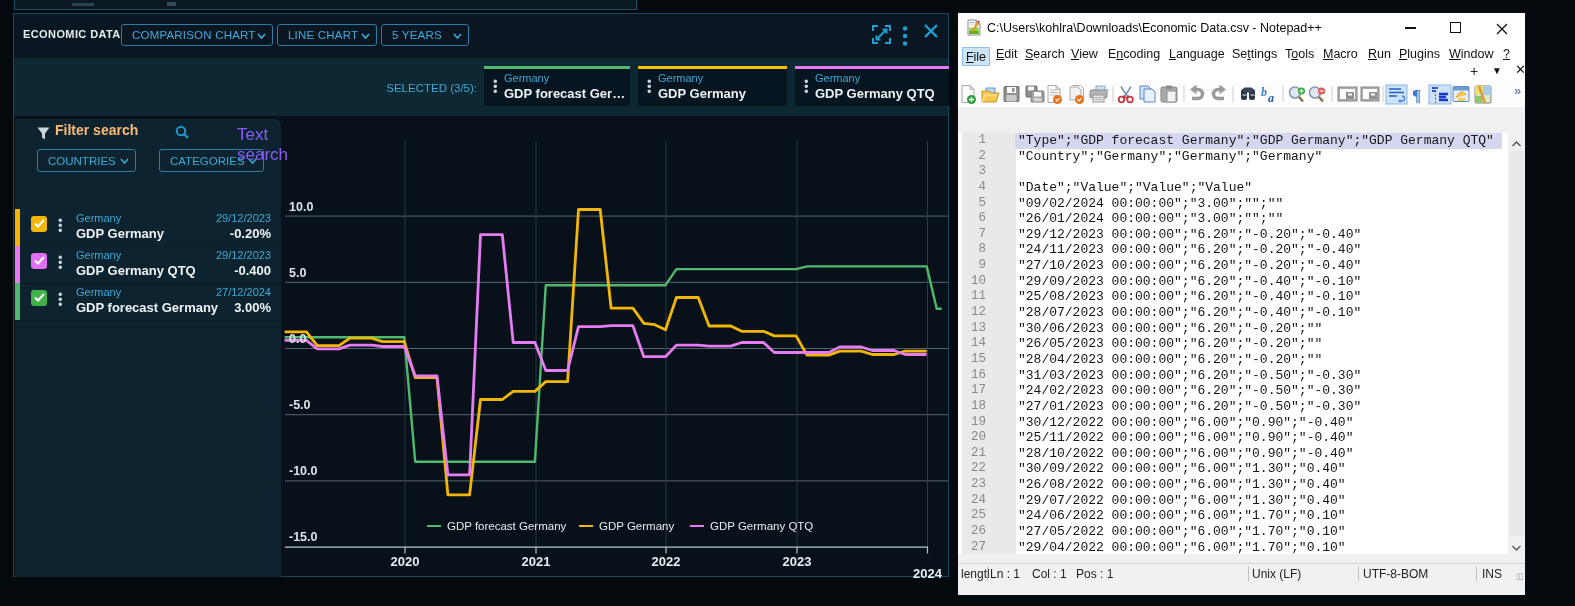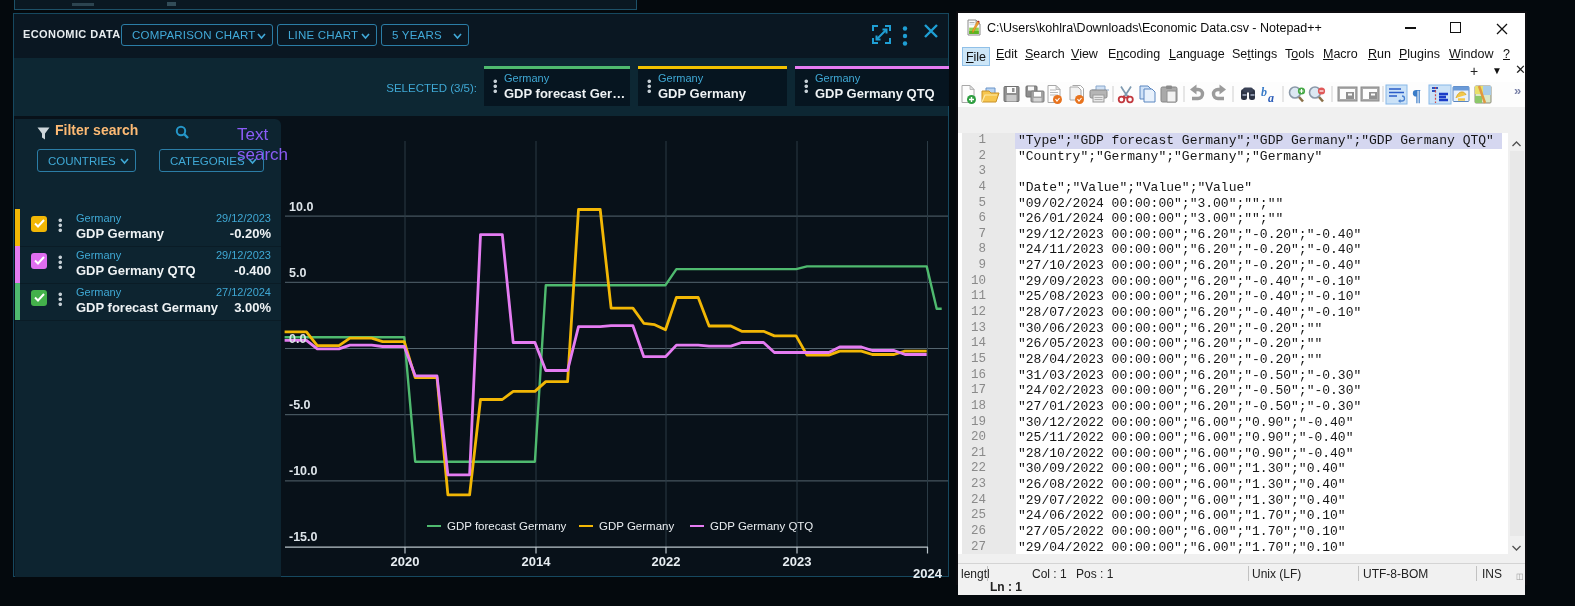--- a/index.html
+++ b/index.html
@@ -213,21 +213,21 @@
     <polyline fill="none" stroke="#e57cf2" stroke-width="2.8" stroke-linejoin="round" points="283.6,339.3 305.4,339.3 316.3,347.8 338.0,347.8 348.9,344.2 370.7,344.2 381.6,345.5 403.3,345.5 414.2,374.8 436.0,374.8 446.9,473.9 468.6,473.9 479.5,233.6 501.3,233.6 512.2,341.5 533.9,341.5 544.8,369.5 566.6,369.5 577.5,325.7 599.2,325.7 610.1,324.7 631.9,324.7 642.8,355.7 664.5,355.7 675.4,344.1 697.2,344.1 708.1,345.2 729.8,345.2 740.7,341.5 762.5,341.5 773.4,351.5 827.8,351.5 838.7,346.0 860.4,346.0 871.3,349.5 893.1,349.5 904.0,353.5 925.7,353.5"></polyline>
   </svg>
 
   <div class="ylab" style="left:275px;top:186px;">10.0</div>
   <div class="ylab" style="left:275px;top:252px;">5.0</div>
   <div class="ylab" style="left:275px;top:318px;">0.0</div>
   <div class="ylab" style="left:275px;top:384px;">-5.0</div>
   <div class="ylab" style="left:275px;top:450px;">-10.0</div>
   <div class="ylab" style="left:275px;top:516px;">-15.0</div>
   <div class="xlab" style="left:391px;top:540px;">2020</div>
-  <div class="xlab" style="left:522px;top:540px;">2014</div>
+  <div class="xlab" style="left:522px;top:540px;">2021</div>
   <div class="xlab" style="left:652px;top:540px;">2022</div>
   <div class="xlab" style="left:783px;top:540px;">2023</div>
   <div class="xlab" style="left:913.5px;top:552px;">2024</div>
   <div class="leg" style="left:413px;top:506px;"><span class="legdash" style="background:#4fba6f;"></span>GDP forecast Germany</div>
   <div class="leg" style="left:565px;top:506px;"><span class="legdash" style="background:#f2b705;"></span>GDP Germany</div>
   <div class="leg" style="left:676px;top:506px;"><span class="legdash" style="background:#e57cf2;"></span>GDP Germany QTQ</div>
 </div>
 
 <div id="np">
   <div id="nptitle">
@@ -461,21 +461,21 @@
             </svg></div>
       <div class="abs" style="left:1.5px;top:18px;width:14px;height:385px;background:#e8e8e8;"></div>
       <div class="abs" style="left:0;top:404px;width:17px;height:17px;background:#f0f0f0;text-align:center;"><svg width="9" height="6" style="margin-top:5px;">
               <path d="M0.5 1 L4.5 5 L8.5 1" stroke="#505050" stroke-width="1.3" fill="none"></path>
             </svg></div>
     </div>
   </div>
   <div id="npstatus">
     <div class="abs" style="left:3px;top:2.5px;">lengtl</div>
     <div class="sep" style="left:29px;"></div>
-    <div class="abs" style="left:32px;top:16px;font-weight:bold;">Ln : 1</div>
+    <div class="abs" style="left:32px;top:3px;">Ln : 1</div>
         <div class="abs" style="left:74px;top:2.5px;">Col : 1</div>
         <div class="abs" style="left:118px;top:2.5px;">Pos : 1</div>
     <div class="sep" style="left:290px;"></div>
     <div class="abs" style="left:294px;top:2.5px;">Unix (LF)</div>
     <div class="sep" style="left:400px;"></div>
     <div class="abs" style="left:405px;top:2.5px;">UTF-8-BOM</div>
     <div class="sep" style="left:518px;"></div>
     <div class="abs" style="left:524px;top:2.5px;">INS</div>
     <div class="abs" style="left:558px;top:8px;font-size:8px;color:#999;">◫</div>
   </div>

